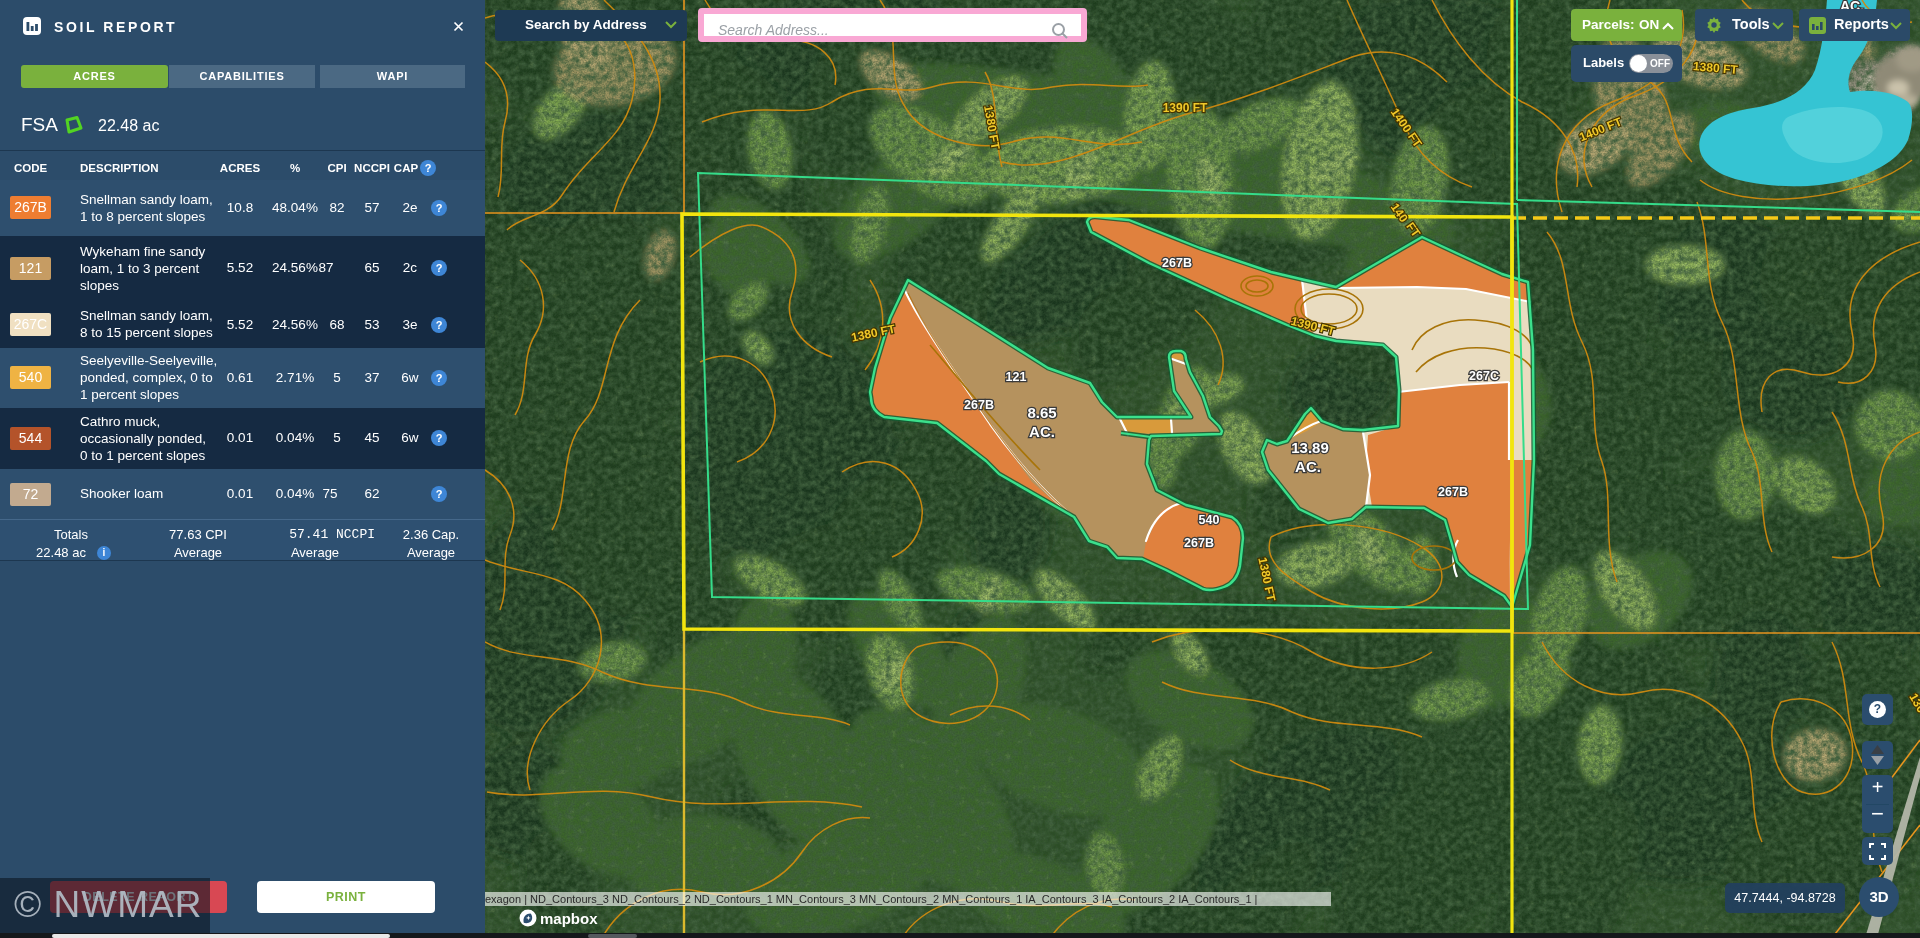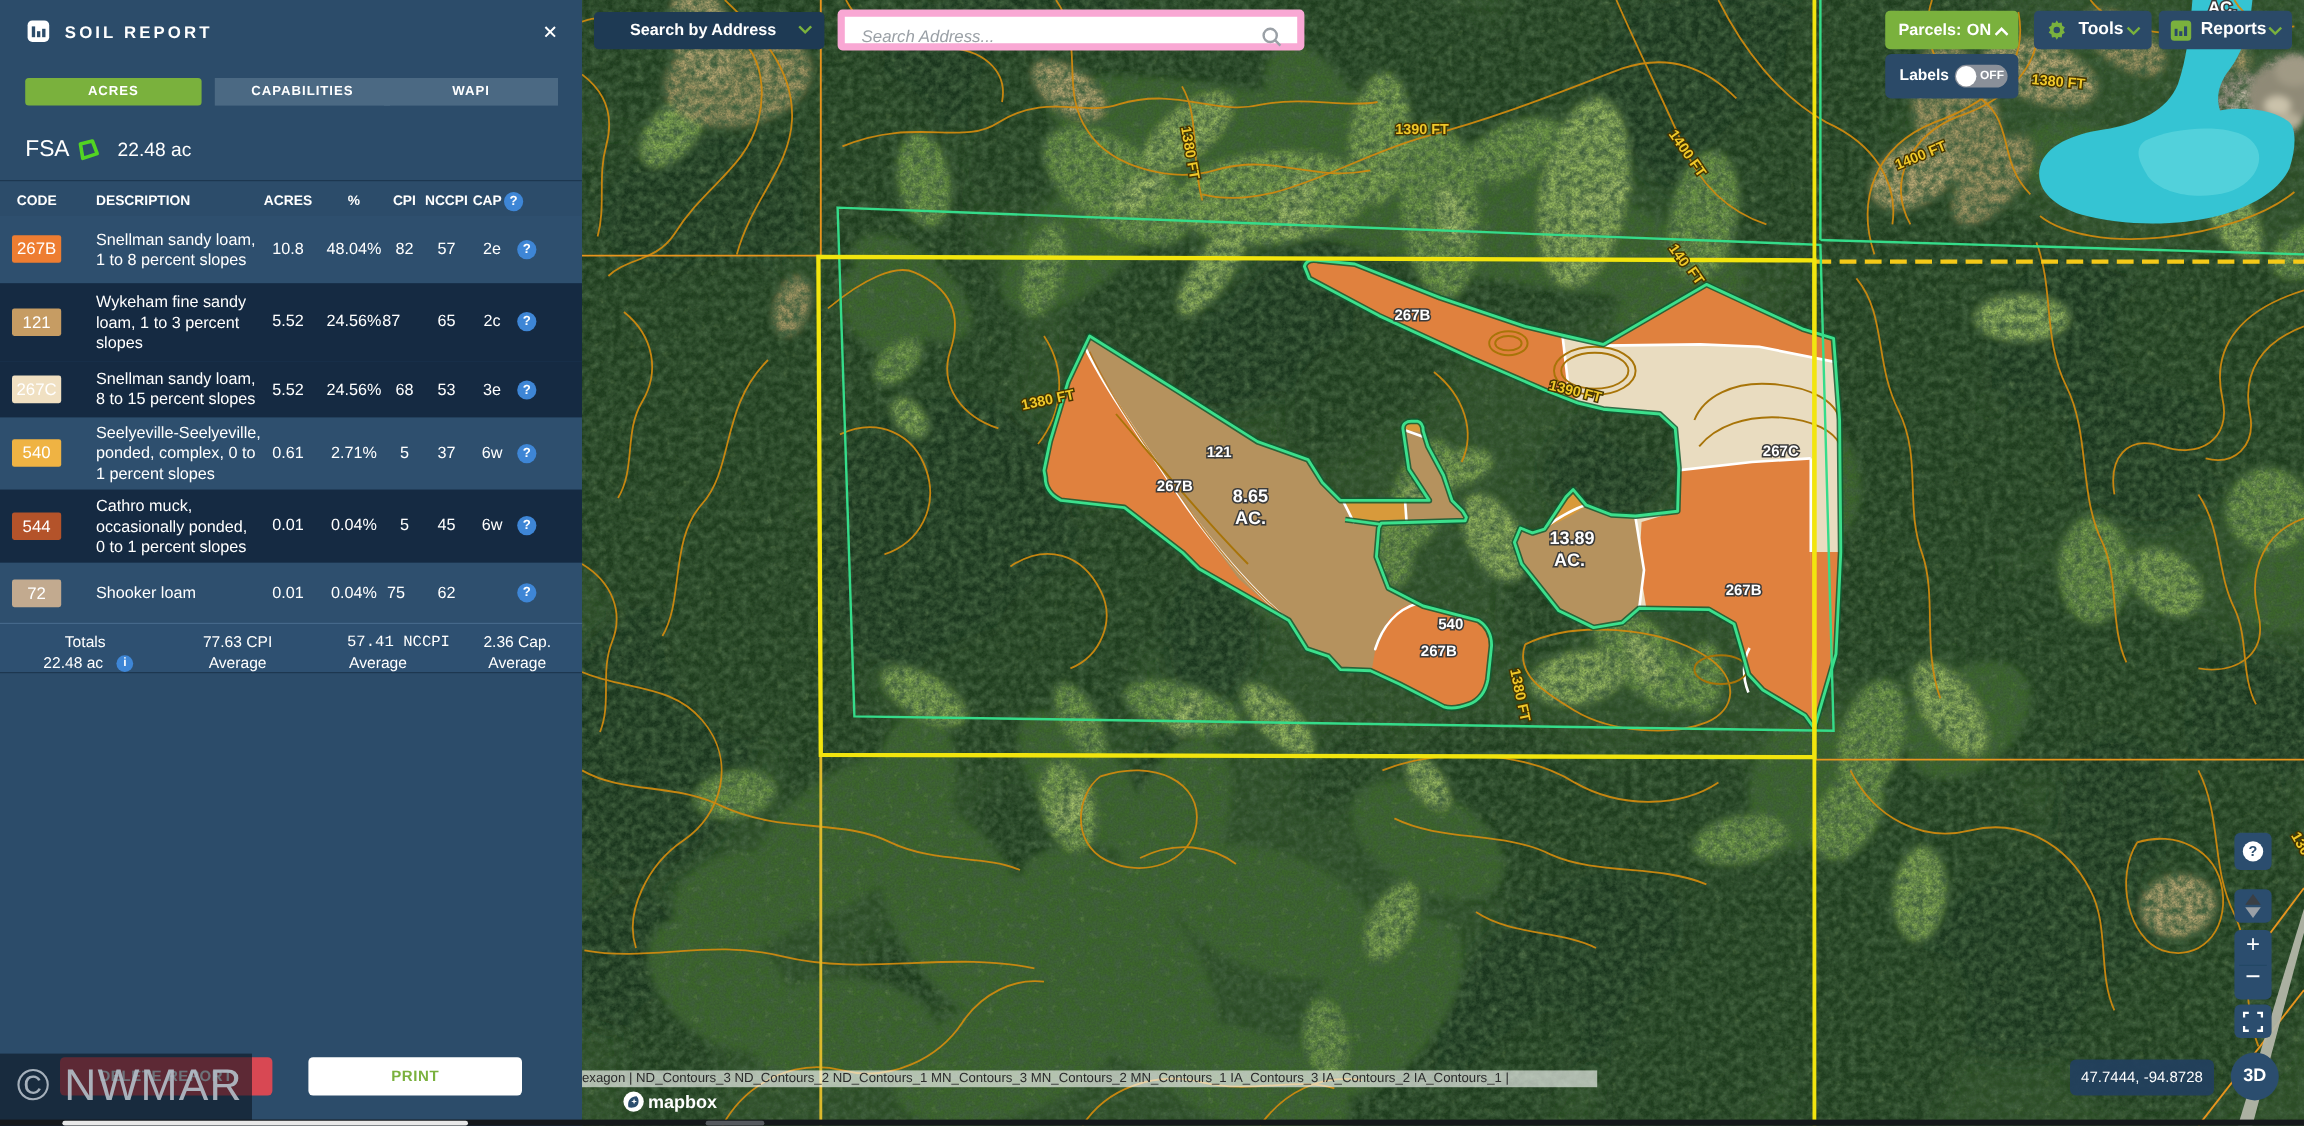--- a/index.html
+++ b/index.html
@@ -504,21 +504,21 @@
 <div class="hicon"><svg width="18" height="18" viewBox="0 0 18 18">
         <rect x="3.5" y="5" width="2.8" height="9" fill="#2c4c6a"></rect>
         <rect x="7.8" y="9" width="2.8" height="5" fill="#2c4c6a"></rect>
         <rect x="12.1" y="7" width="2.8" height="7" fill="#2c4c6a"></rect>
       </svg></div>
 <div class="htitle">SOIL REPORT</div>
 <svg class="abs" style="left:453px;top:21px;" width="11" height="11">
       <path d="M1.5,1.5 L9.5,9.5 M9.5,1.5 L1.5,9.5" stroke="#fff" stroke-width="1.7"></path>
     </svg>
 <div class="tab active" style="left:21px;width:147px;">ACRES</div>
-<div class="tab" style="left:179px;width:146px;">CAPABILITIES</div>
+<div class="tab" style="left:169px;width:146px;">CAPABILITIES</div>
 <div class="tab" style="left:320px;width:145px;">WAPI</div>
 <div class="fsa">FSA</div>
 <svg class="abs" style="left:63px;top:115px;" width="21" height="20">
       <polygon points="4,5 14,2.5 18,13 6,17" fill="none" stroke="#52d422" stroke-width="3" stroke-linejoin="round"></polygon>
     </svg>
 <div class="fsaac">22.48 ac</div>
 <div class="thead">
       <span style="position:absolute;left:14px;top:11px;">CODE</span>
       <span style="position:absolute;left:80px;top:11px;">DESCRIPTION</span>
       <span style="position:absolute;left:210px;top:11px;width:60px;text-align:center;">ACRES</span>

